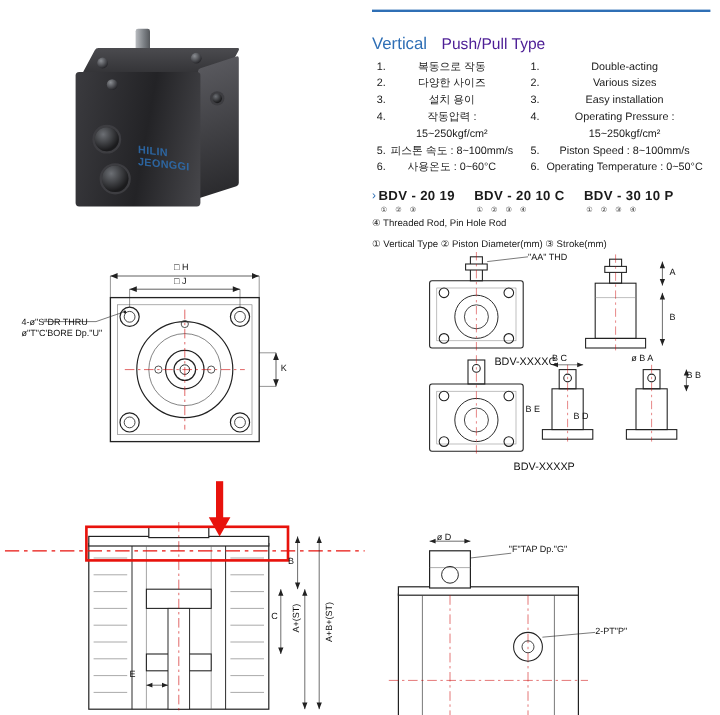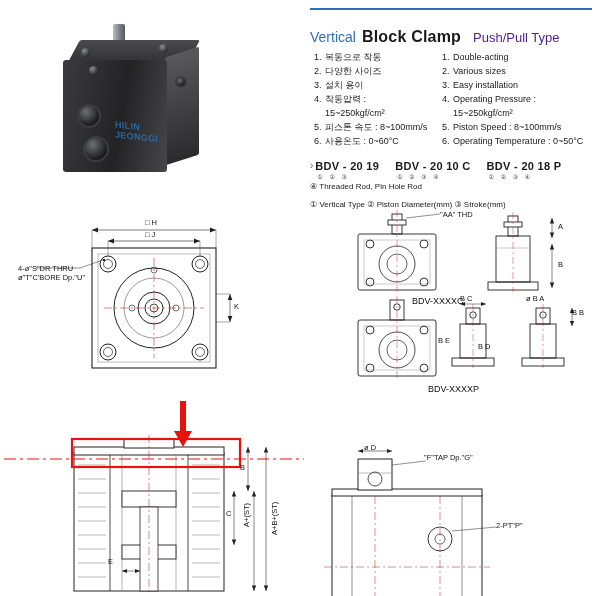--- a/index.html
+++ b/index.html
@@ -71,21 +71,21 @@
   }
   .hdr-rule {
     position: absolute; left: 310px; top: 8px; width: 282px; height: 2px;
     background: #2f6fb5;
   }
   .title-line { display: flex; align-items: baseline; gap: 6px; white-space: nowrap;}
   .t-vertical { color: #2f6fb5; font-size: 14px; }
   .t-block { font-size: 16px; font-weight: bold; letter-spacing: .2px; }
   .t-push { color: #4c1d95; font-size: 13px; margin-left: 6px;}
   .feat-h { margin-top: 10px; font-size: 11px; font-weight: bold; }
-  .feat-cols { display: flex; margin-top: 4px; gap: 10px; }
+  .feat-cols { display: flex; margin-top: 4px; gap: 10px; text-align: center; }
   .feat-col { font-size: 9px; line-height: 14px; }
   .feat-col.left { width: 118px; }
   .feat-col.right { width: 150px; }
   .feat-col ol { margin: 0; padding-left: 14px; }
   .feat-col li { padding-left: 1px; }
 
   
   .model-wrap { margin-top: 12px; position: relative; }
   .model-row { display: flex; align-items: flex-start; gap: 16px; font-size: 10px; }
   .arrow-b { color: #2f6fb5; font-size: 10px; margin-right: 2px; }
@@ -122,21 +122,20 @@
       <div class="cap-screw" style="left:104px; top:26px;"></div>
       <div class="cap-screw" style="left:34px; top:48px;"></div>
       <div class="logo-mark">HILIN<br>JEONGGI</div>
     </div>
   </div>
 
   <div class="hdr-rule"></div>
   <div class="hdr">
     <div class="title-line">
       <span class="t-vertical">Vertical</span>
-      <span class="t-block">Block Clamp</span>
       <span class="t-push">Push/Pull Type</span>
     </div>
 
 
     <div class="feat-cols">
       <div class="feat-col left">
         <ol>
           <li>복동으로 작동</li>
           <li>다양한 사이즈</li>
           <li>설치 용이</li>
@@ -164,21 +163,21 @@
           <div>
             <div class="mcode">BDV - 20 19</div>
             <div class="mnums">① ② ③</div>
           </div>
         </div>
         <div>
           <div class="mcode">BDV - 20 10  C</div>
           <div class="mnums">① ② ③ ④</div>
         </div>
         <div>
-          <div class="mcode">BDV - 20 18  P</div>
+          <div class="mcode">BDV - 30 10  P</div>
           <div class="mnums">① ② ③ ④</div>
         </div>
       </div>
       <div class="mnote" style="margin-top:1px;">④ Threaded Rod, Pin Hole Rod</div>
       <div class="mnote">① Vertical Type   ② Piston Diameter(mm)    ③ Stroke(mm)</div>
     </div>
   </div>
 
   <div class="sec sec-left-top">
     <svg width="300" height="180" viewBox="0 0 300 180">

